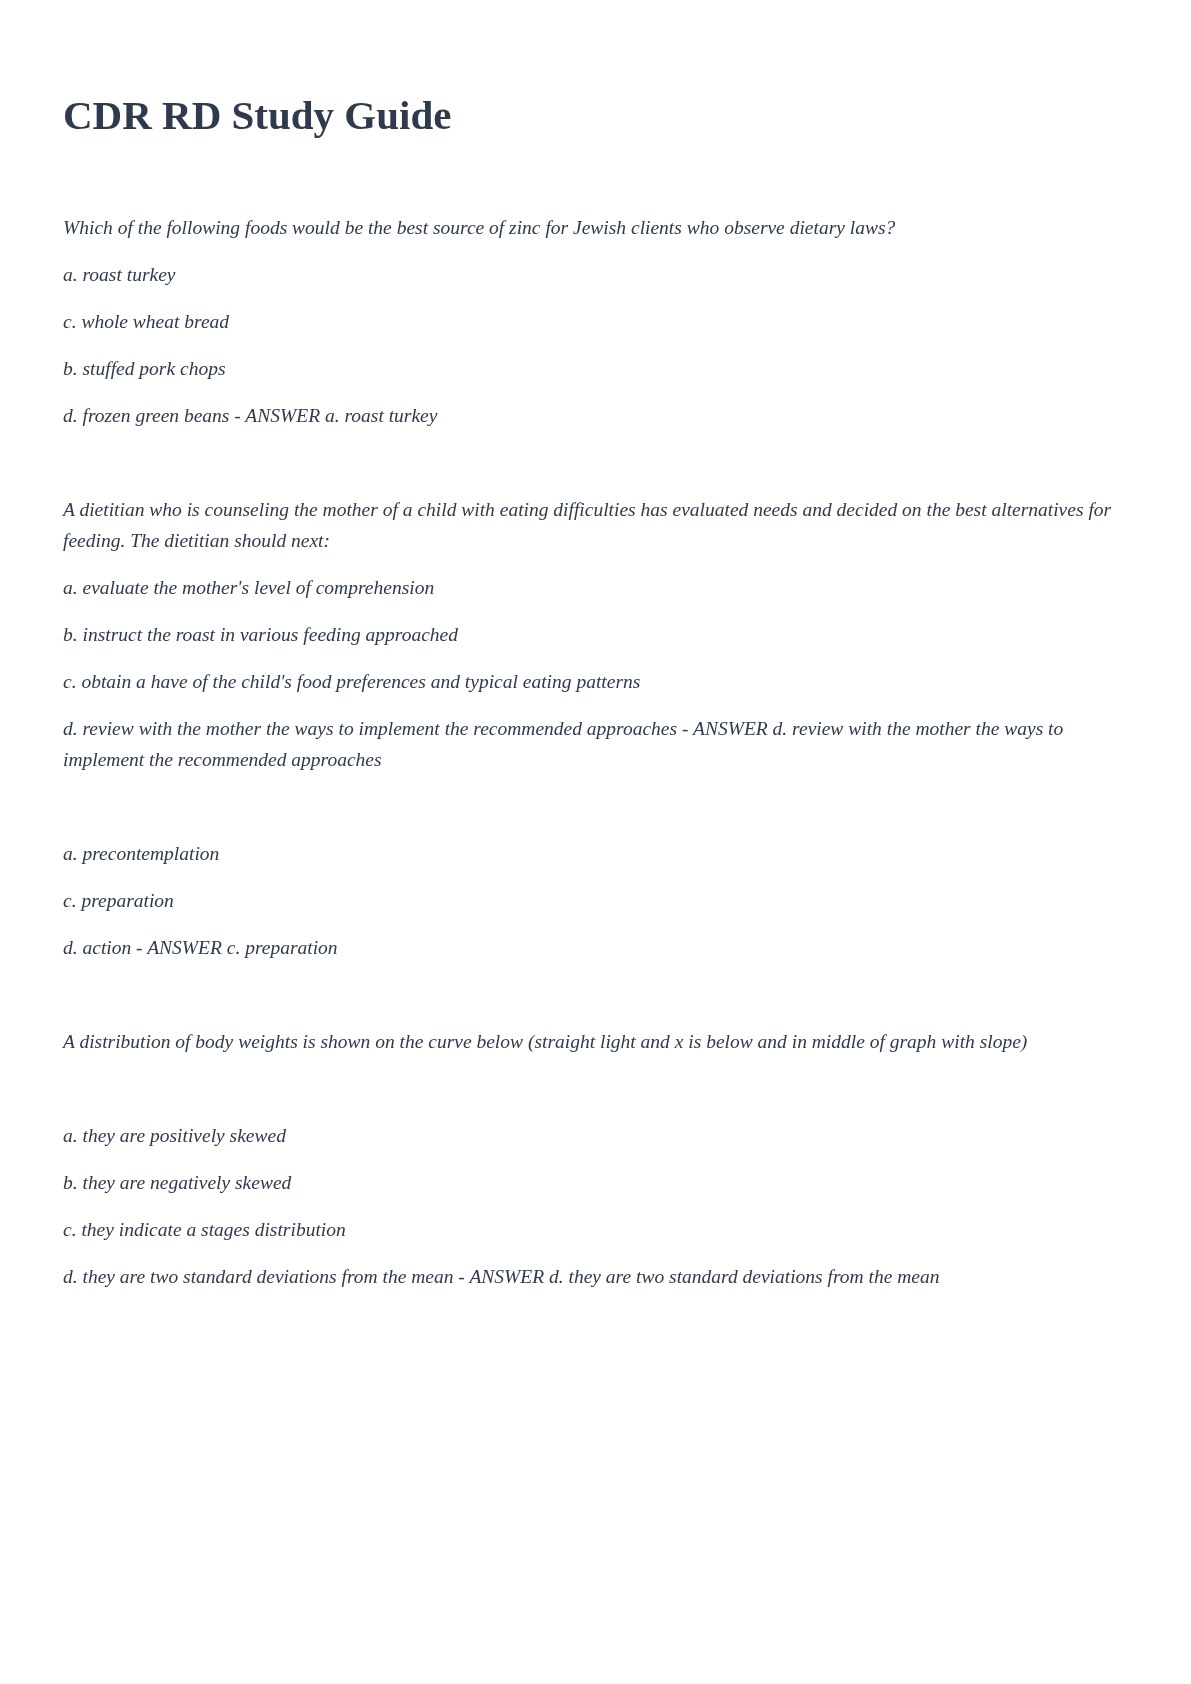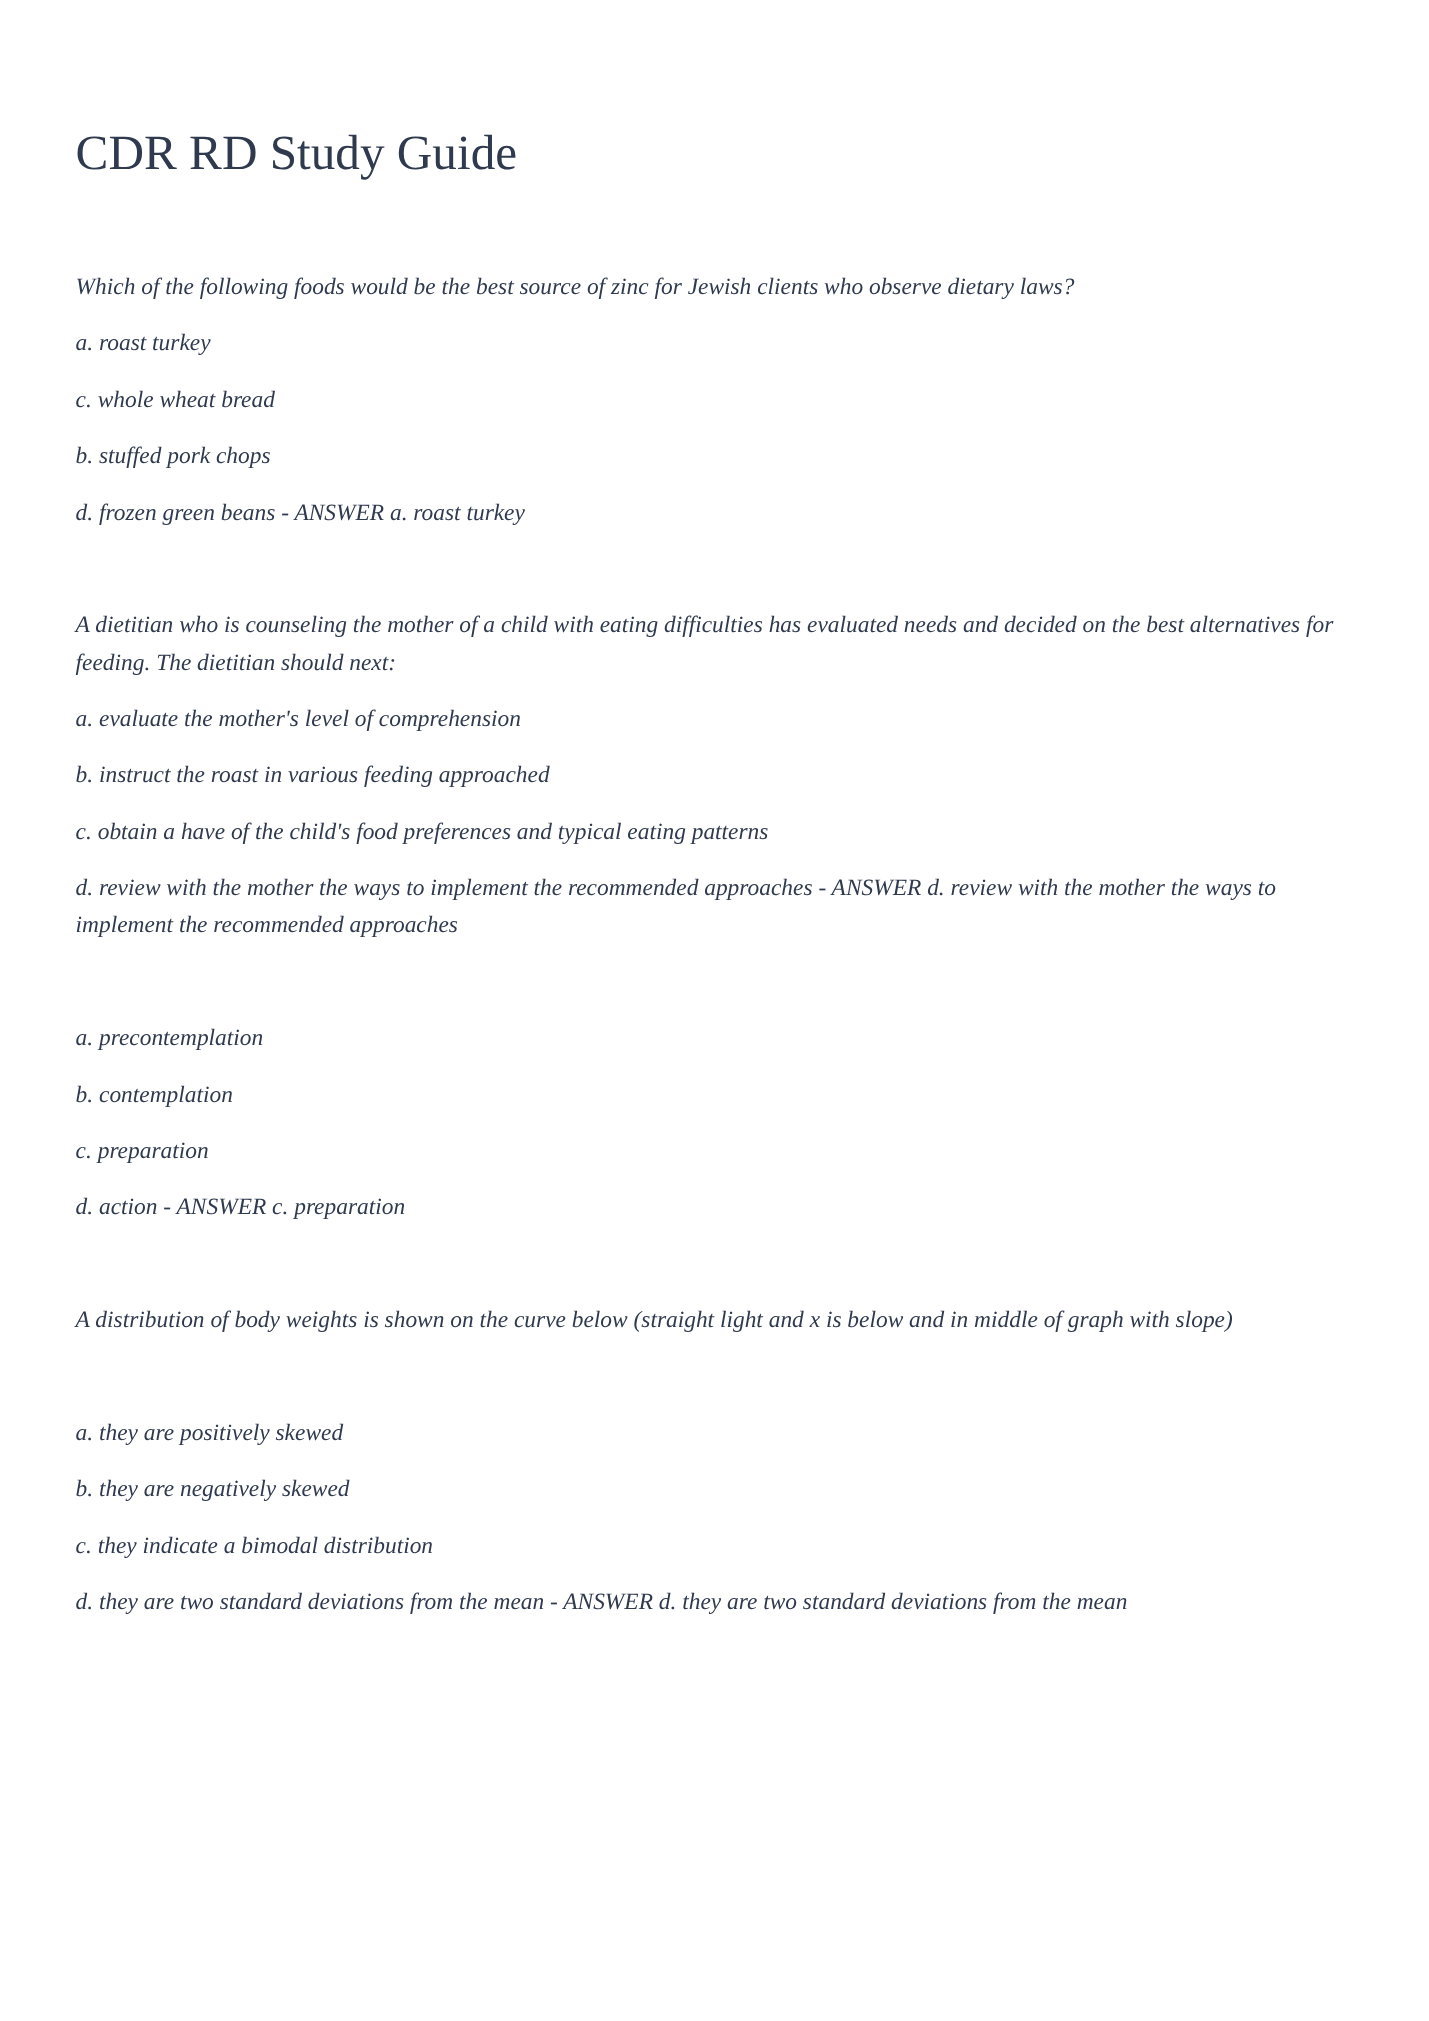--- a/index.html
+++ b/index.html
@@ -12,24 +12,24 @@
     font-family: "Liberation Serif", serif;
     color: #2f3a4e;
   }
   .content {
     box-sizing: border-box;
     padding: 88px 62px 0 63px;
     width: 100%;
   }
   h1.doc-title {
     font-family: "Liberation Serif", serif;
-    font-weight: normal;
+    font-weight: bold;
     font-size: 41px;
     line-height: 47px;
-    margin: 16px 0 73px 0;
+    margin: 4px 0 73px 0;
     color: #2f3a4e;
   }
   p.para {
     font-size: 19.5px;
     line-height: 31px;
     margin: 0 0 16px 0;
     color: #2f3a4e;
     font-style: italic;
   }
   .gap { height: 47px; }
@@ -57,30 +57,29 @@
       <p class="para">a. evaluate the mother's level of comprehension</p>
       <p class="para">b. instruct the roast in various feeding approached</p>
       <p class="para">c. obtain a have of the child's food preferences and typical eating patterns</p>
       <p class="para">d. review with the mother the ways to implement the recommended approaches - ANSWER d. review with the mother the ways to implement the recommended approaches</p>
     </section>
 
     <div class="gap"></div>
 
     <section>
       <p class="para">a. precontemplation</p>
-      <p class="para">b. contemplation</p>
       <p class="para">c. preparation</p>
       <p class="para">d. action - ANSWER c. preparation</p>
     </section>
 
     <div class="gap"></div>
 
     <section>
       <p class="para">A distribution of body weights is shown on the curve below (straight light and x is below and in middle of graph with slope)</p>
       <div class="gap"></div>
       <p class="para">a. they are positively skewed</p>
       <p class="para">b. they are negatively skewed</p>
-      <p class="para">c. they indicate a bimodal distribution</p>
+      <p class="para">c. they indicate a stages distribution</p>
       <p class="para">d. they are two standard deviations from the mean - ANSWER d. they are two standard deviations from the mean</p>
     </section>
 
   </div>
 </div>
 
 </body></html>

